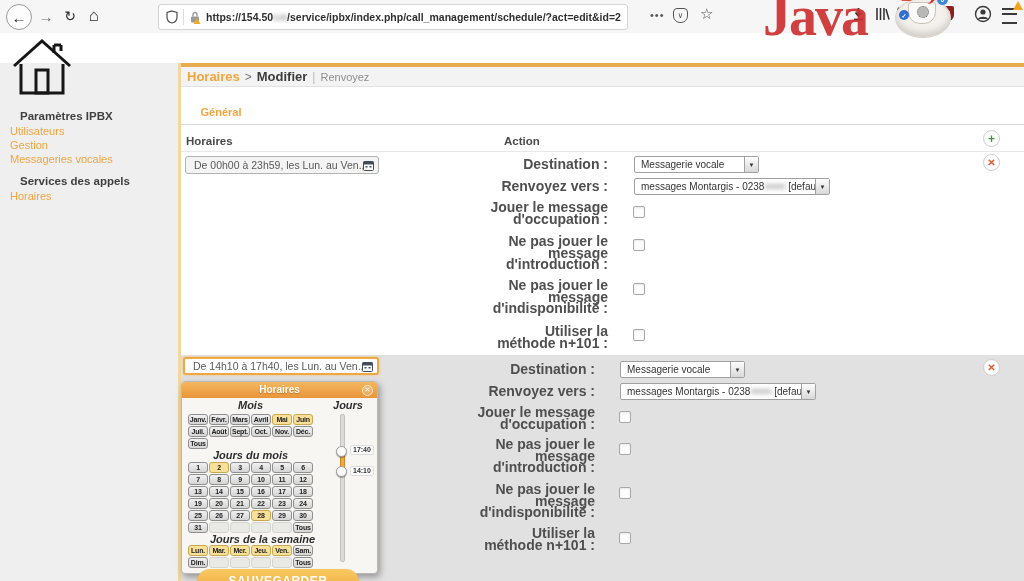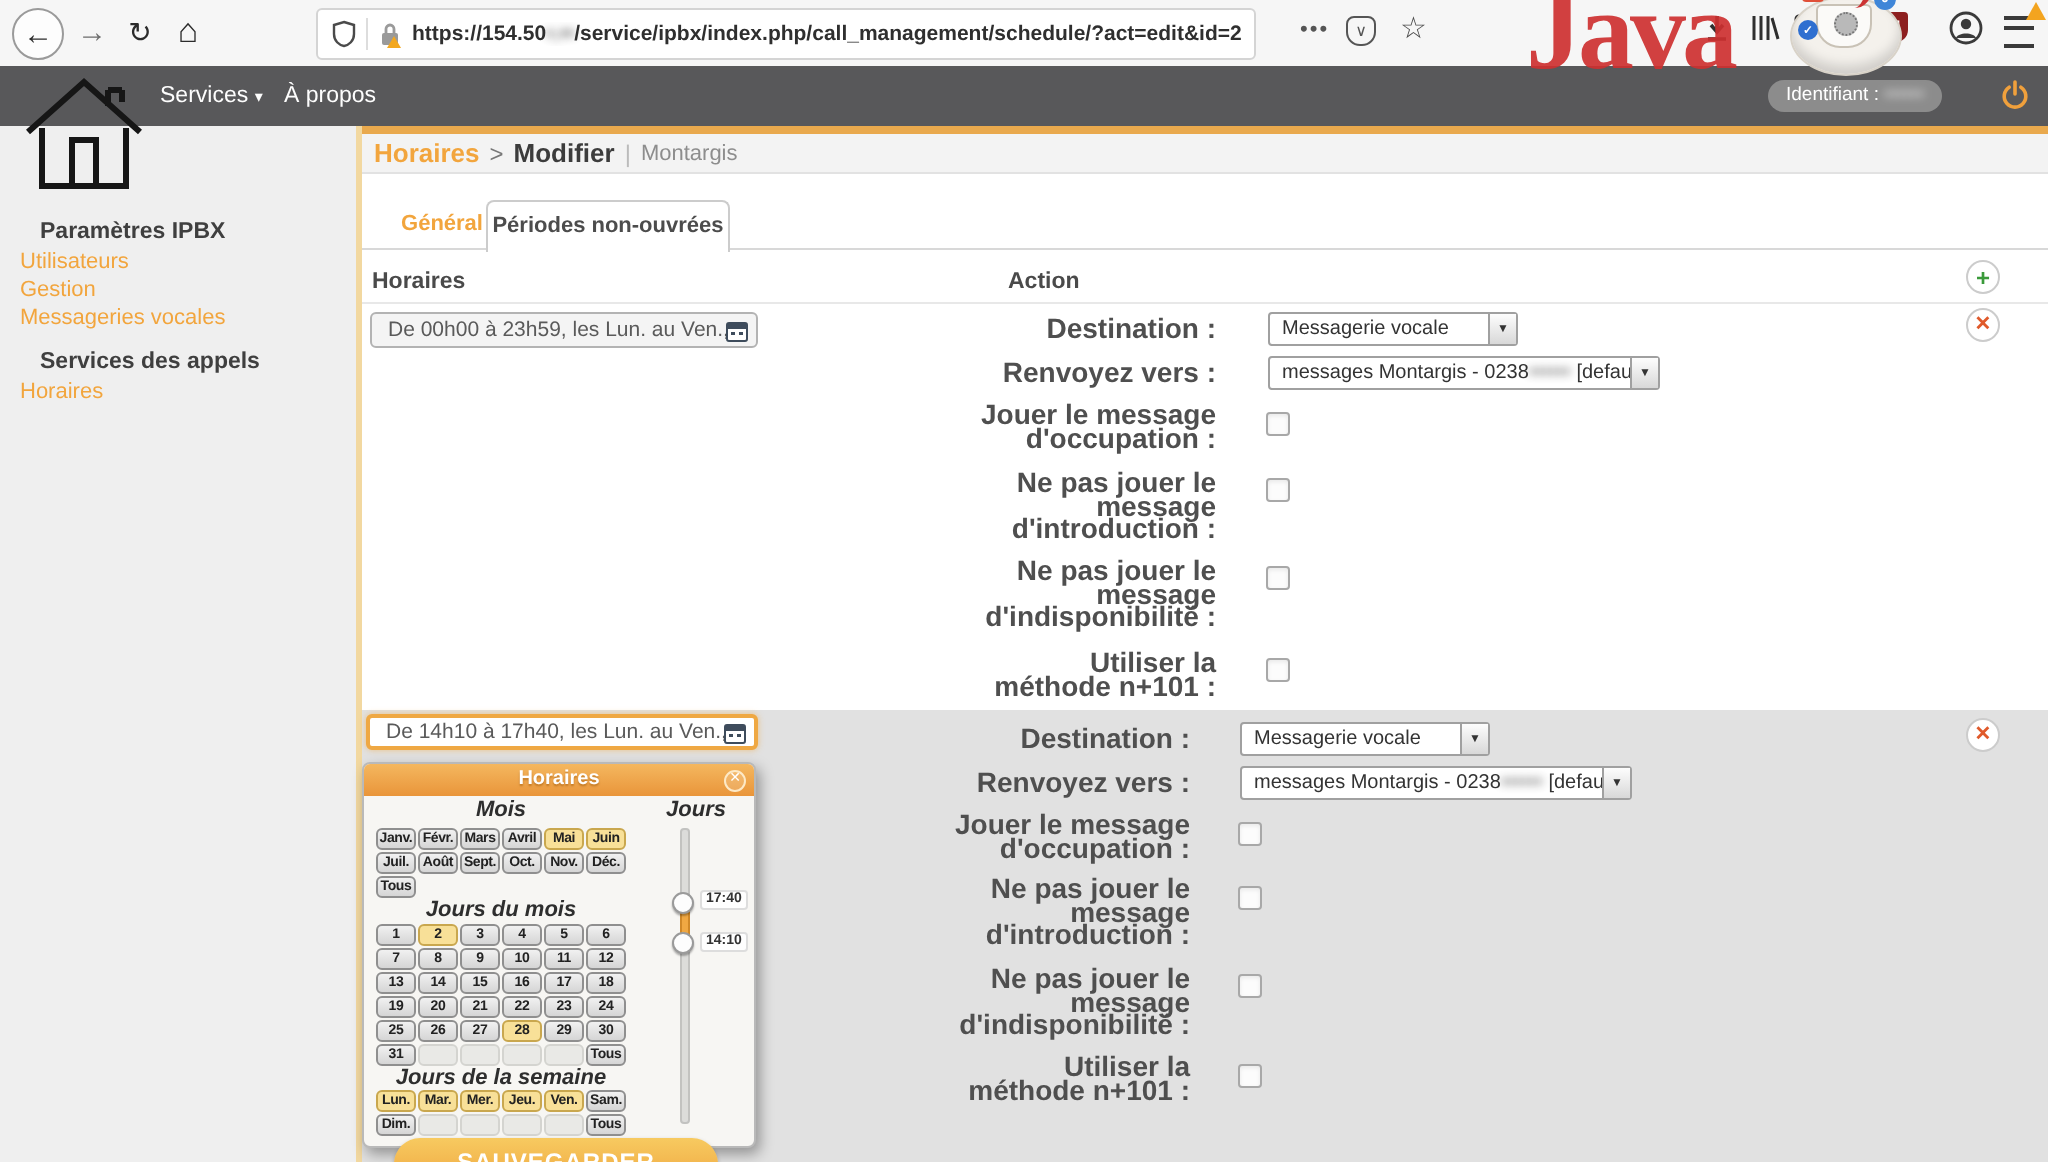--- a/index.html
+++ b/index.html
@@ -183,29 +183,20 @@
   <div class="cupwrap">
     <div class="plate"></div>
     <div class="cupbody"></div>
     <div class="steam"></div>
     <div class="gearmini"></div>
     <div class="badge red">!</div>
     <div class="badge blue0">0</div>
     <div class="badge bluec">✓</div>
   </div>
 
-  <div class="navbar">
-    <div class="navitem" style="left:80px;"><span>Services</span> <span style="font-size:8px;">▾</span></div>
-    <div class="navitem" style="left:142px;">À propos</div>
-    <div class="idpill"><span>Identifiant :</span> <span class="blur">••••••</span></div>
-    <svg class="pwr" width="15" height="16" viewBox="0 0 15 16">
-      <path d="M4.6 3.6 A5.4 5.4 0 1 0 10.4 3.6" fill="none" stroke="#f0a03c" stroke-width="1.8" stroke-linecap="round"></path>
-      <path d="M7.5 1 V7" stroke="#f0a03c" stroke-width="1.8" stroke-linecap="round"></path>
-    </svg>
-  </div>
 
   <svg class="houselogo" width="60" height="60" viewBox="0 0 60 58">
     <g fill="none" stroke="#161616" stroke-width="3">
       <path d="M2 29 L30 4 L58 29"></path>
       <path d="M42 8 V16 M49 8 V14 M42 8 H49"></path>
       <path d="M9 27 V56 H51 V27"></path>
       <rect x="24" y="33" width="12" height="23"></rect>
     </g>
   </svg>
 
@@ -220,26 +211,25 @@
   <div class="divider"></div>
 
   <div class="main">
     <div class="topaccent"></div>
 
     <div class="hstrip">
       <span class="bc-root">Horaires</span>
       <span class="bc-sep">&gt;</span>
       <span class="bc-page">Modifier</span>
       <span class="bc-pipe">|</span>
-      <span class="bc-sub">Montargis</span>
+      <span class="bc-sub">Renvoyez</span>
     </div>
 
     <div class="tabline"></div>
     <div class="tab-inactive">Général</div>
-    <div class="tab-active">Périodes non-ouvrées</div>
 
     <div class="colhdr" style="left:5px;top:72px;">Horaires</div>
     <div class="colhdr" style="left:323px;top:72px;">Action</div>
     <div class="circbtn" style="left:802px;top:67px;">
         <span class="plus">+</span>
       </div>
     <div class="rowline"></div>
 
     <div class="schedinput" style="left:4px;top:93px;width:194px;">
       <span class="txt">De 00h00 à 23h59, les Lun. au Ven., ...</span>
@@ -379,21 +369,21 @@
           <div class="pbtn">29</div>
           <div class="pbtn">30</div>
           <div class="pbtn">31</div>
           <div class="pempty"></div>
           <div class="pempty"></div>
           <div class="pempty"></div>
           <div class="pempty"></div>
           <div class="pbtn">Tous</div>
         </div>
 
-      <div class="wsect" style="left:6px;top:151px;width:125px;">Jours de la semaine</div>
+      <div class="wsect" style="left:18px;top:151px;width:125px;">Jours de la semaine</div>
       <div class="pgrid" style="left:6px;top:163px;" id="weekdays-grid">
           <div class="pbtn sel">Lun.</div>
           <div class="pbtn sel">Mar.</div>
           <div class="pbtn sel">Mer.</div>
           <div class="pbtn sel">Jeu.</div>
           <div class="pbtn sel">Ven.</div>
           <div class="pbtn">Sam.</div>
           <div class="pbtn">Dim.</div>
           <div class="pempty"></div>
           <div class="pempty"></div>

